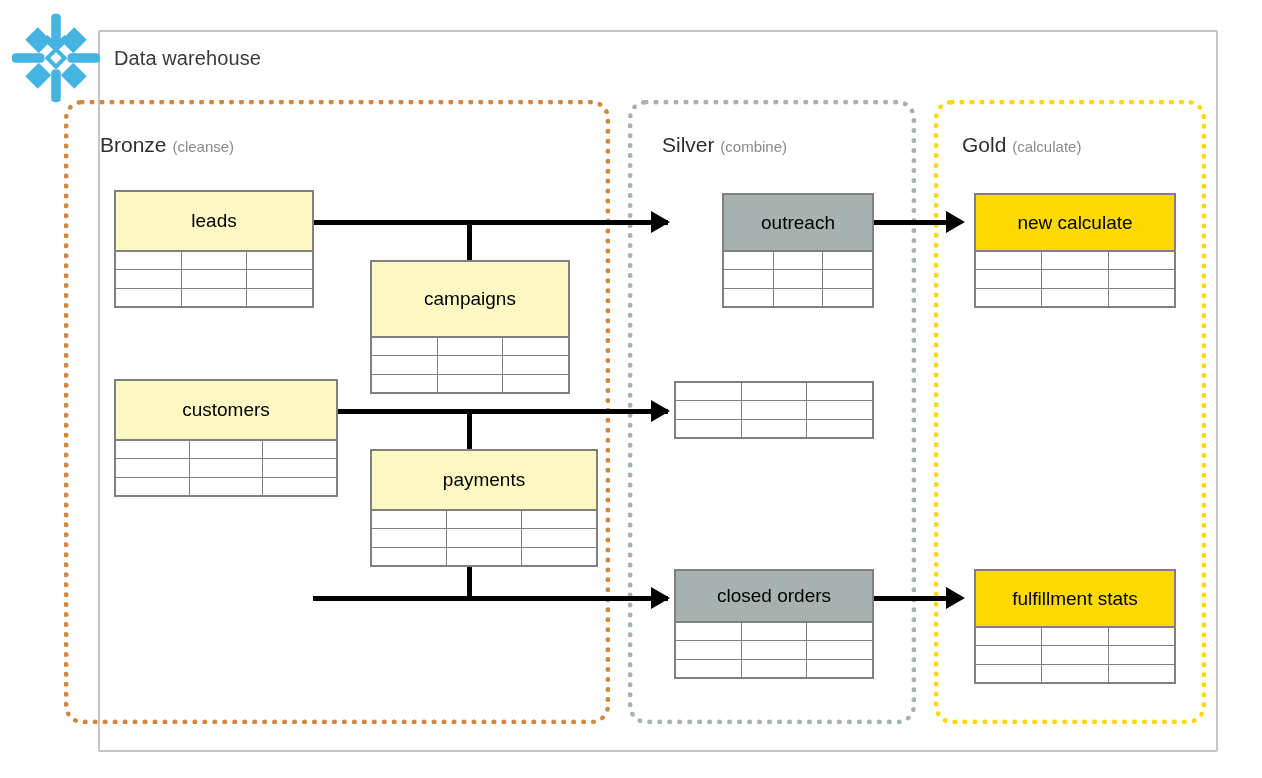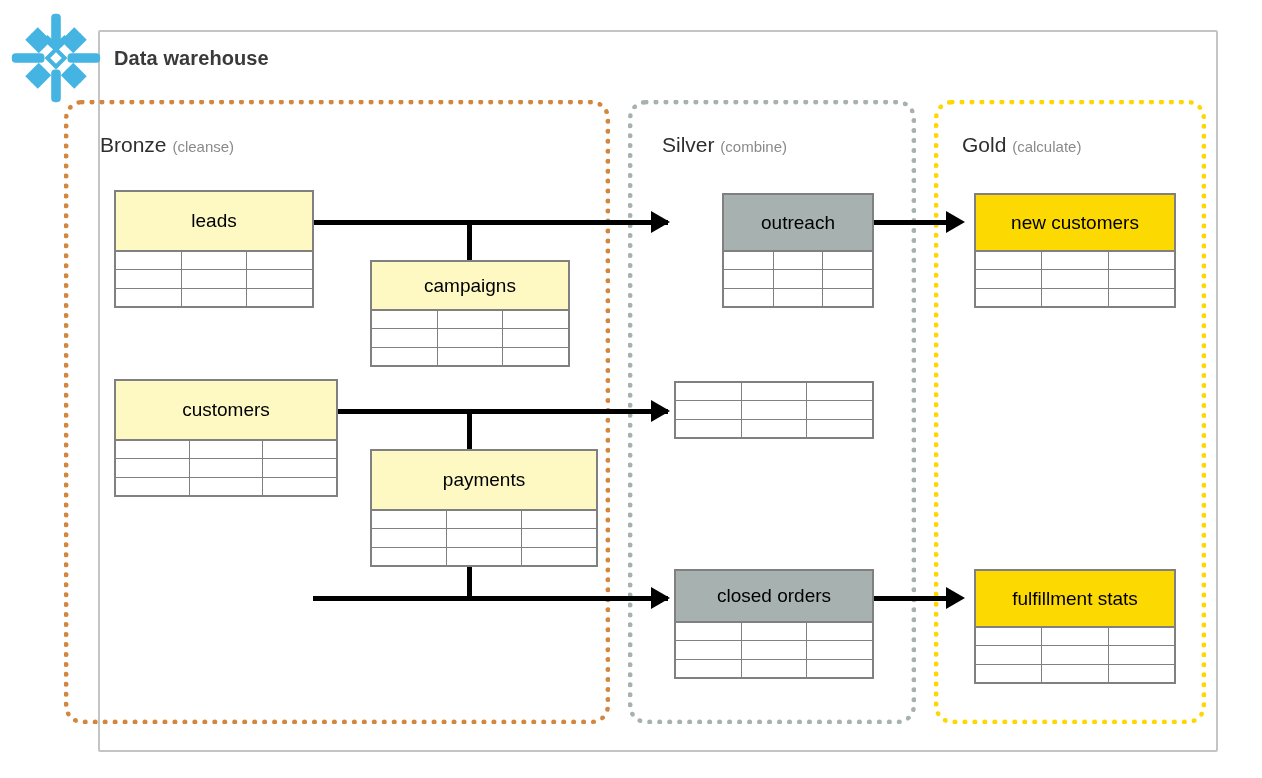--- a/index.html
+++ b/index.html
@@ -40,21 +40,21 @@
     width: 96px;
     height: 96px;
   }
 
   
   .page-title {
     position: absolute;
     left: 114px;
     top: 47px;
     font-size: 20px;
-    font-weight: bold;
+    font-weight: normal;
     color: #3a3a3a;
     letter-spacing: 0.1px;
     white-space: nowrap;
   }
 
   
   .zone {
     position: absolute;
     box-sizing: border-box;
     border-radius: 18px;
@@ -231,21 +231,21 @@
         </div>
       <div class="tbl-row">
           <div class="tbl-cell"></div>
           <div class="tbl-cell"></div>
           <div class="tbl-cell"></div>
         </div>
     </div>
   </div>
 
   <div class="tbl" style="left:370px; top:260px; width:200px;">
-    <div class="tbl-head c-bronze" style="height:49px;text-align:right;">campaigns</div>
+    <div class="tbl-head c-bronze" style="height:76px;text-align:right;">campaigns</div>
     <div class="tbl-grid" style="height:58px;">
       <div class="tbl-row">
           <div class="tbl-cell"></div>
           <div class="tbl-cell"></div>
           <div class="tbl-cell"></div>
         </div>
       <div class="tbl-row">
           <div class="tbl-cell"></div>
           <div class="tbl-cell"></div>
           <div class="tbl-cell"></div>
@@ -357,21 +357,21 @@
         </div>
       <div class="tbl-row">
           <div class="tbl-cell"></div>
           <div class="tbl-cell"></div>
           <div class="tbl-cell"></div>
         </div>
     </div>
   </div>
 
   <div class="tbl" style="left:974px; top:193px; width:202px;">
-    <div class="tbl-head c-gold" style="height:57px;">new customers</div>
+    <div class="tbl-head c-gold" style="height:57px;">new calculate</div>
     <div class="tbl-grid" style="height:58px;">
       <div class="tbl-row">
           <div class="tbl-cell"></div>
           <div class="tbl-cell"></div>
           <div class="tbl-cell"></div>
         </div>
       <div class="tbl-row">
           <div class="tbl-cell"></div>
           <div class="tbl-cell"></div>
           <div class="tbl-cell"></div>

